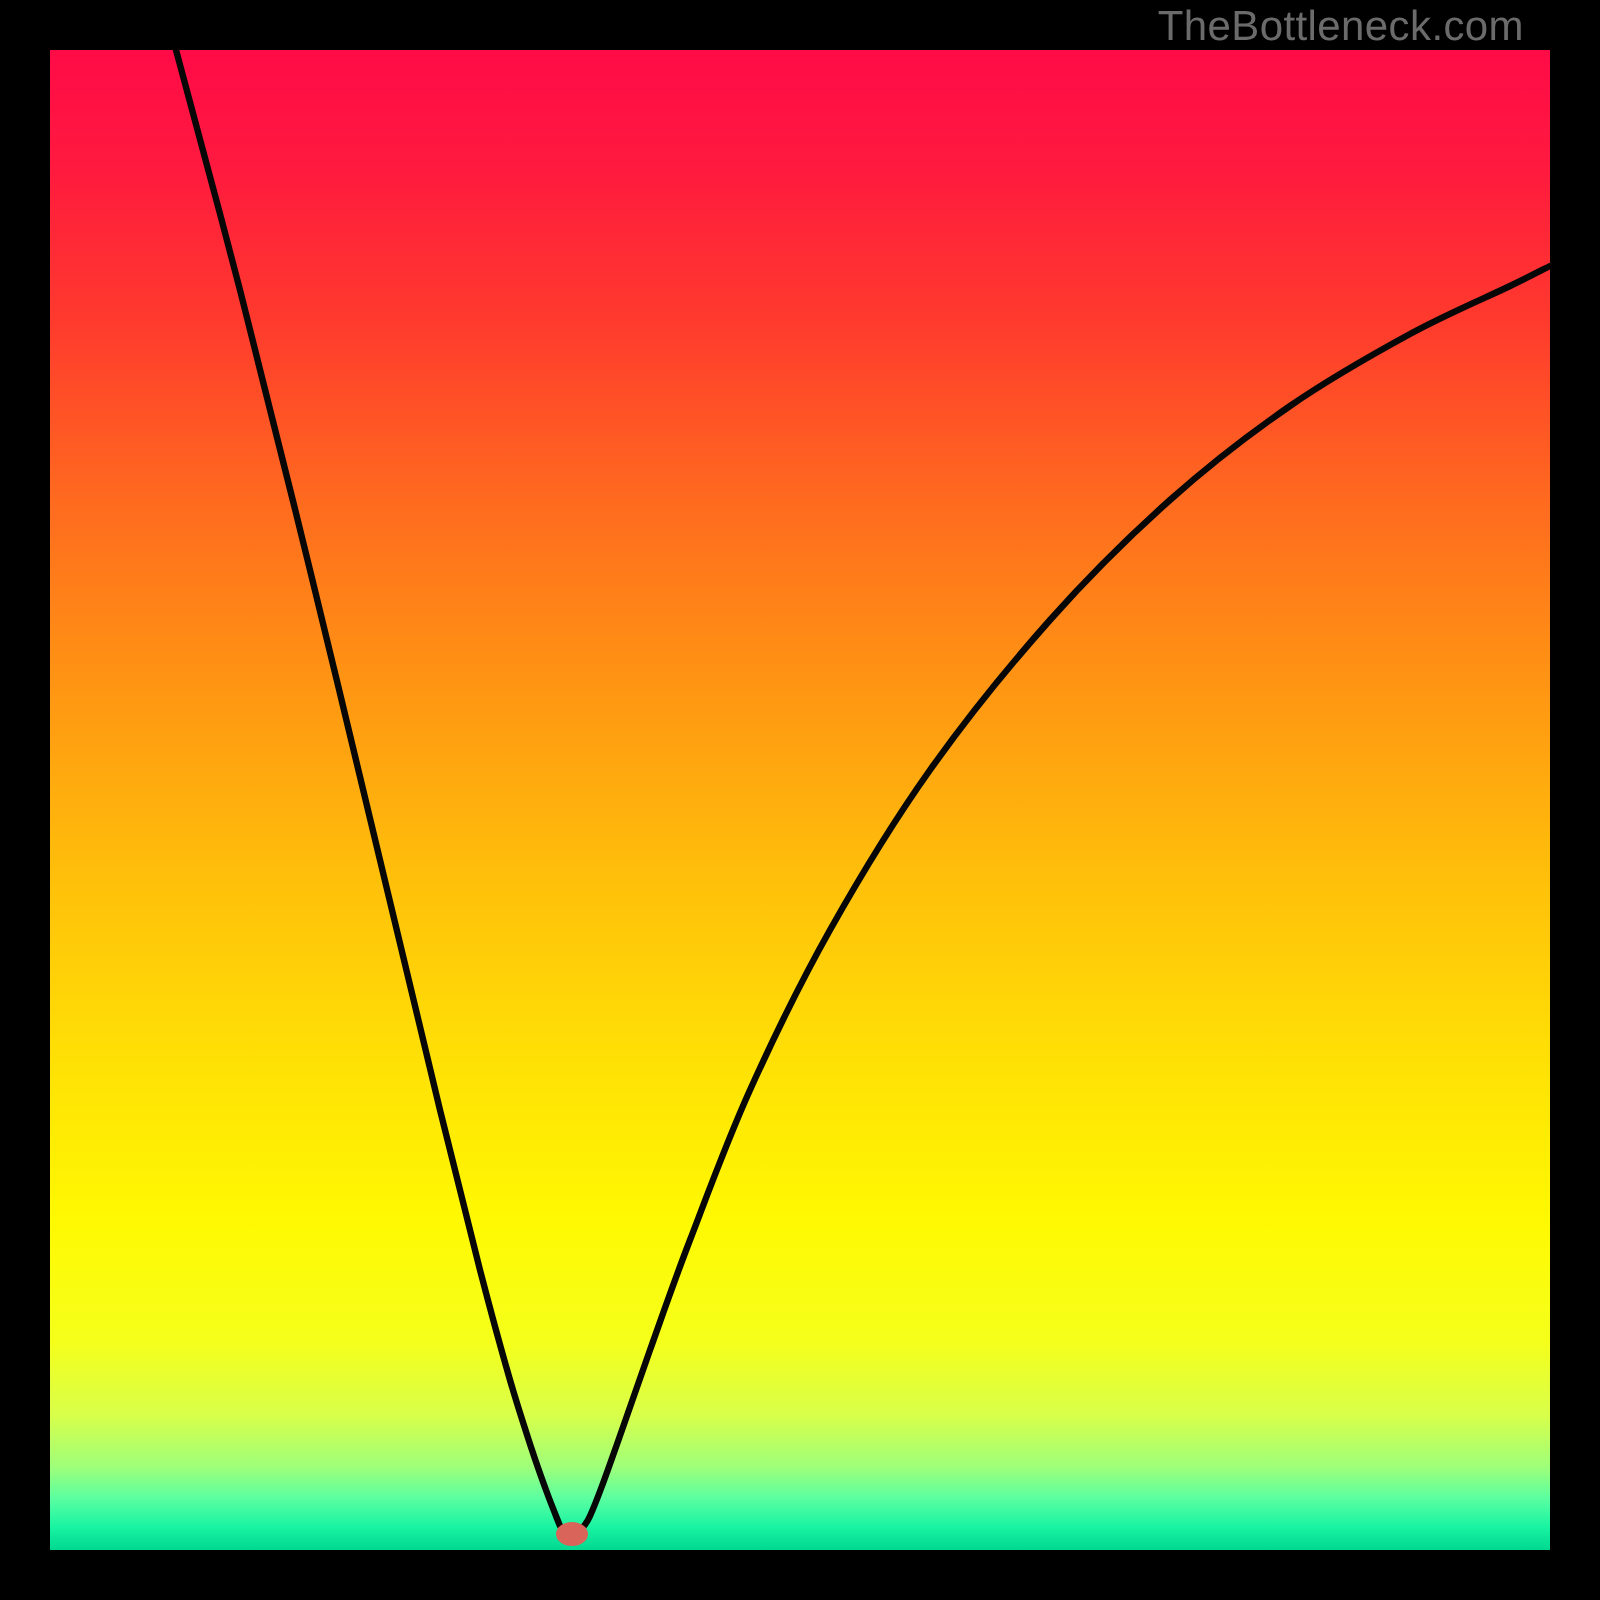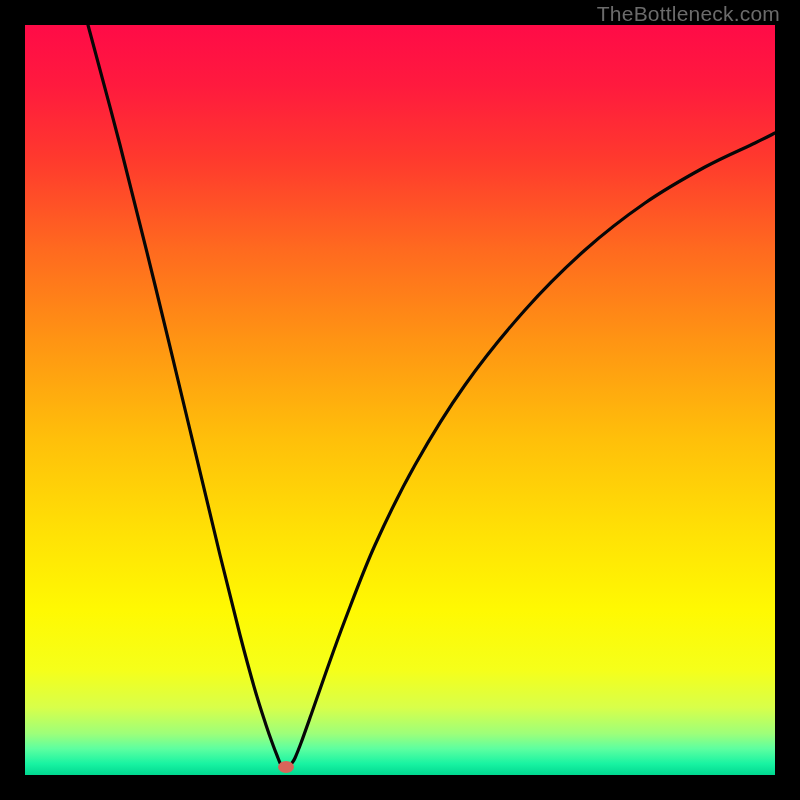--- a/index.html
+++ b/index.html
@@ -44,21 +44,21 @@
     top: 0; left: 0;
     width: 100%;
     height: 100%;
   }
 </style>
 </head>
 <body>
 
 <div class="frame">
 
-  <div class="watermark" style="top: 2px; right: 20px;">TheBottleneck.com</div>
+  <div class="watermark" style="top: 2px; right: 38px;">TheBottleneck.com</div>
 
   <div class="plot-area">
     <svg class="gradient" viewBox="0 0 750 750" preserveAspectRatio="none">
       <defs>
         <linearGradient id="bg-grad" x1="0" y1="0" x2="0" y2="1">
             <stop offset="0.00%" stop-color="#ff0b47"></stop>
             <stop offset="8.00%" stop-color="#ff1a3e"></stop>
             <stop offset="18.00%" stop-color="#ff3a2d"></stop>
             <stop offset="30.00%" stop-color="#ff6a1f"></stop>
             <stop offset="42.00%" stop-color="#ff9413"></stop>

